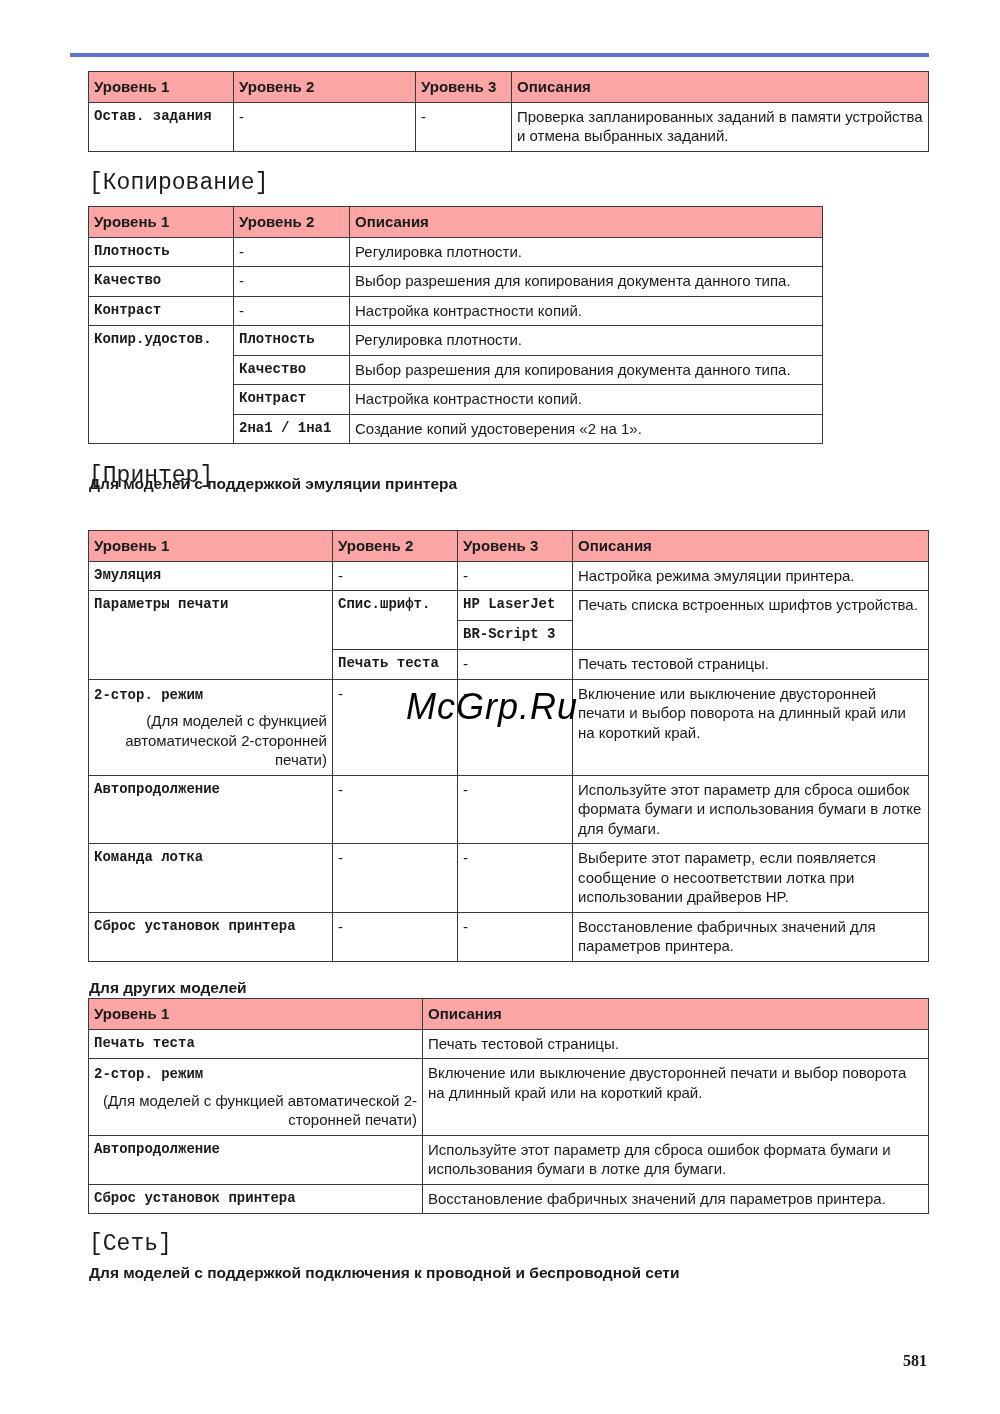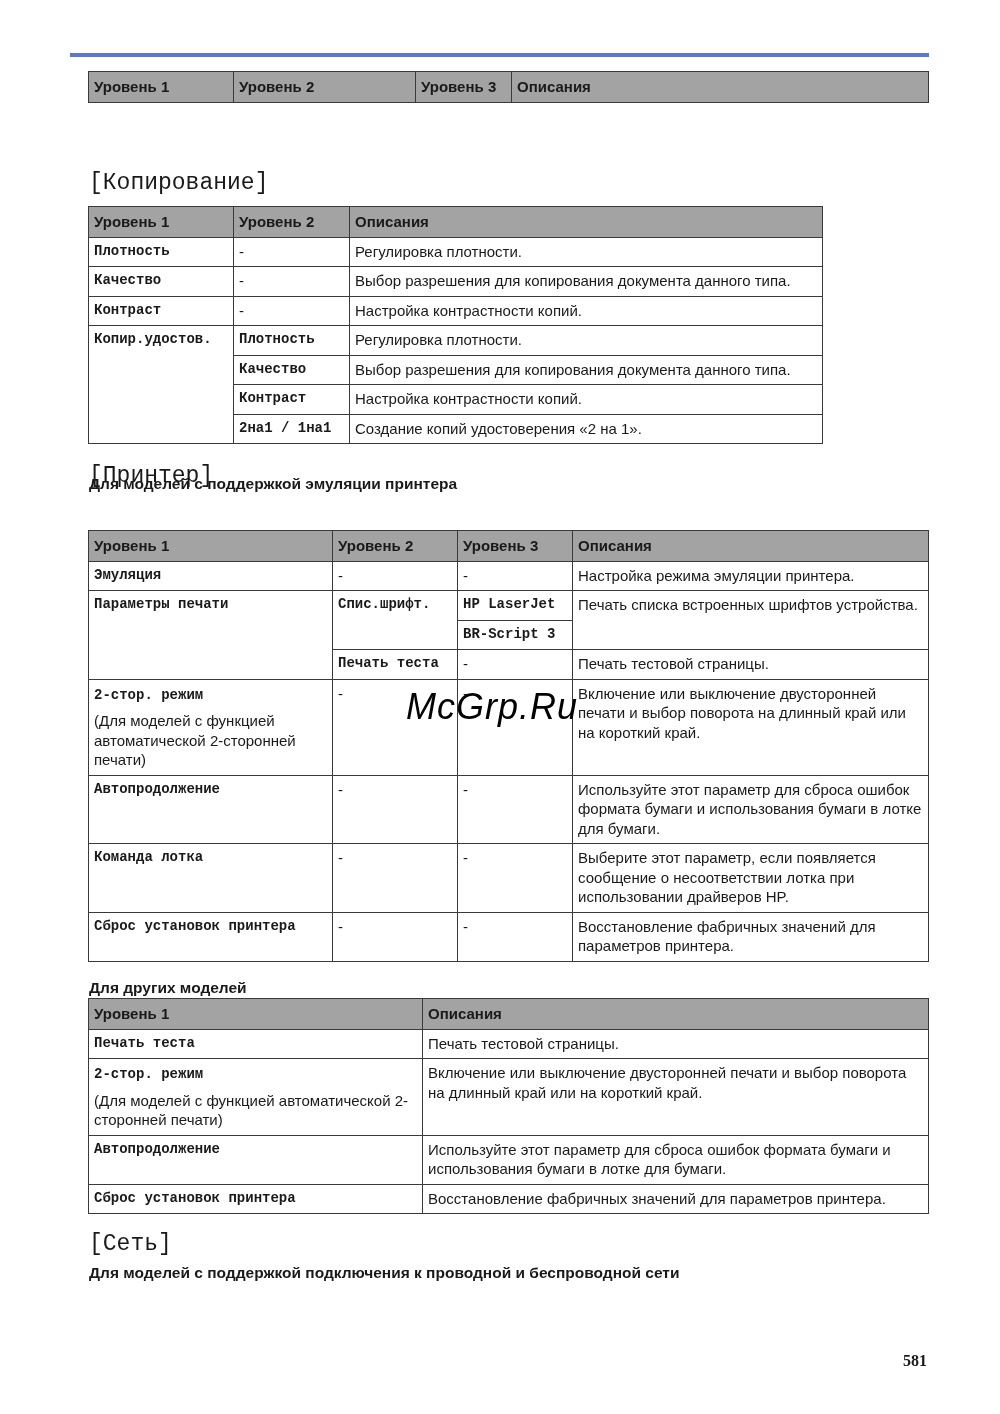--- a/index.html
+++ b/index.html
@@ -2,23 +2,23 @@
 <html><head>
 <meta charset="utf-8">
 <style>
   html, body { margin: 0; padding: 0; background: #ffffff; }
   body { width: 1000px; height: 1414px; position: relative; overflow: hidden;
          font-family: "Liberation Sans", sans-serif; color: #1a1a1a; }
   .top-rule { position: absolute; left: 70px; top: 53px; width: 859px; height: 4px; background: #5b78d0; }
   table { border-collapse: collapse; position: absolute; table-layout: fixed; }
   th, td { border: 1px solid #3a3a3a; vertical-align: top; text-align: left;
            font-size: 15px; line-height: 19.5px; padding: 4px 5px 5px 5px; }
-  th { background: #a3a3a3; font-weight: bold; padding-top: 5px; padding-bottom: 5px; font-family: "Liberation Sans", sans-serif; }
+  th { background: #fca5a5; font-weight: bold; padding-top: 5px; padding-bottom: 5px; font-family: "Liberation Sans", sans-serif; }
   .mono { font-family: "Liberation Mono", monospace; font-weight: bold; font-size: 14px; }
-  .note { display: block; margin-top: 6px; font-family: "Liberation Sans", sans-serif; font-weight: normal; font-size: 15px; }
+  .note { display: block; margin-top: 6px; font-family: "Liberation Sans", sans-serif; font-weight: normal; font-size: 15px; text-align: right; }
   .sec-title { position: absolute; left: 89px; font-family: "Liberation Mono", monospace; font-size: 23px; font-weight: normal; }
   .sub-title { position: absolute; left: 89px; font-family: "Liberation Sans", sans-serif; font-size: 15.5px; font-weight: bold; }
   .page-num { position: absolute; left: 903px; top: 1352px; font-family: "Liberation Serif", serif; font-size: 16px; font-weight: bold; }
   .watermark { position: absolute; left: 406px; top: 686px; font-family: "Liberation Sans", sans-serif;
                font-style: italic; font-size: 36px; color: #000000; letter-spacing: 1px; pointer-events: none; }
 </style>
 </head>
 <body>
 
 <div class="top-rule"></div>
@@ -30,20 +30,26 @@
       <col style="width:96px">
       <col>
     </colgroup>
   <tbody>
       <tr>
     <th>Уровень 1</th>
     <th>Уровень 2</th>
     <th>Уровень 3</th>
     <th>Описания</th>
   </tr>
+  <tr style="height:48px">
+    <td class="mono">Остав. задания</td>
+    <td>-</td>
+    <td>-</td>
+    <td>Проверка запланированных заданий в памяти устройства и отмена выбранных заданий.</td>
+  </tr>
 </tbody>
   </table>
 
 <div class="sec-title" style="top:170px;">[Копирование]</div>
 
 <table style="left:88px; top:206px; width:735px;">
   <colgroup>
       <col style="width:145px">
       <col style="width:116px">
       <col>

